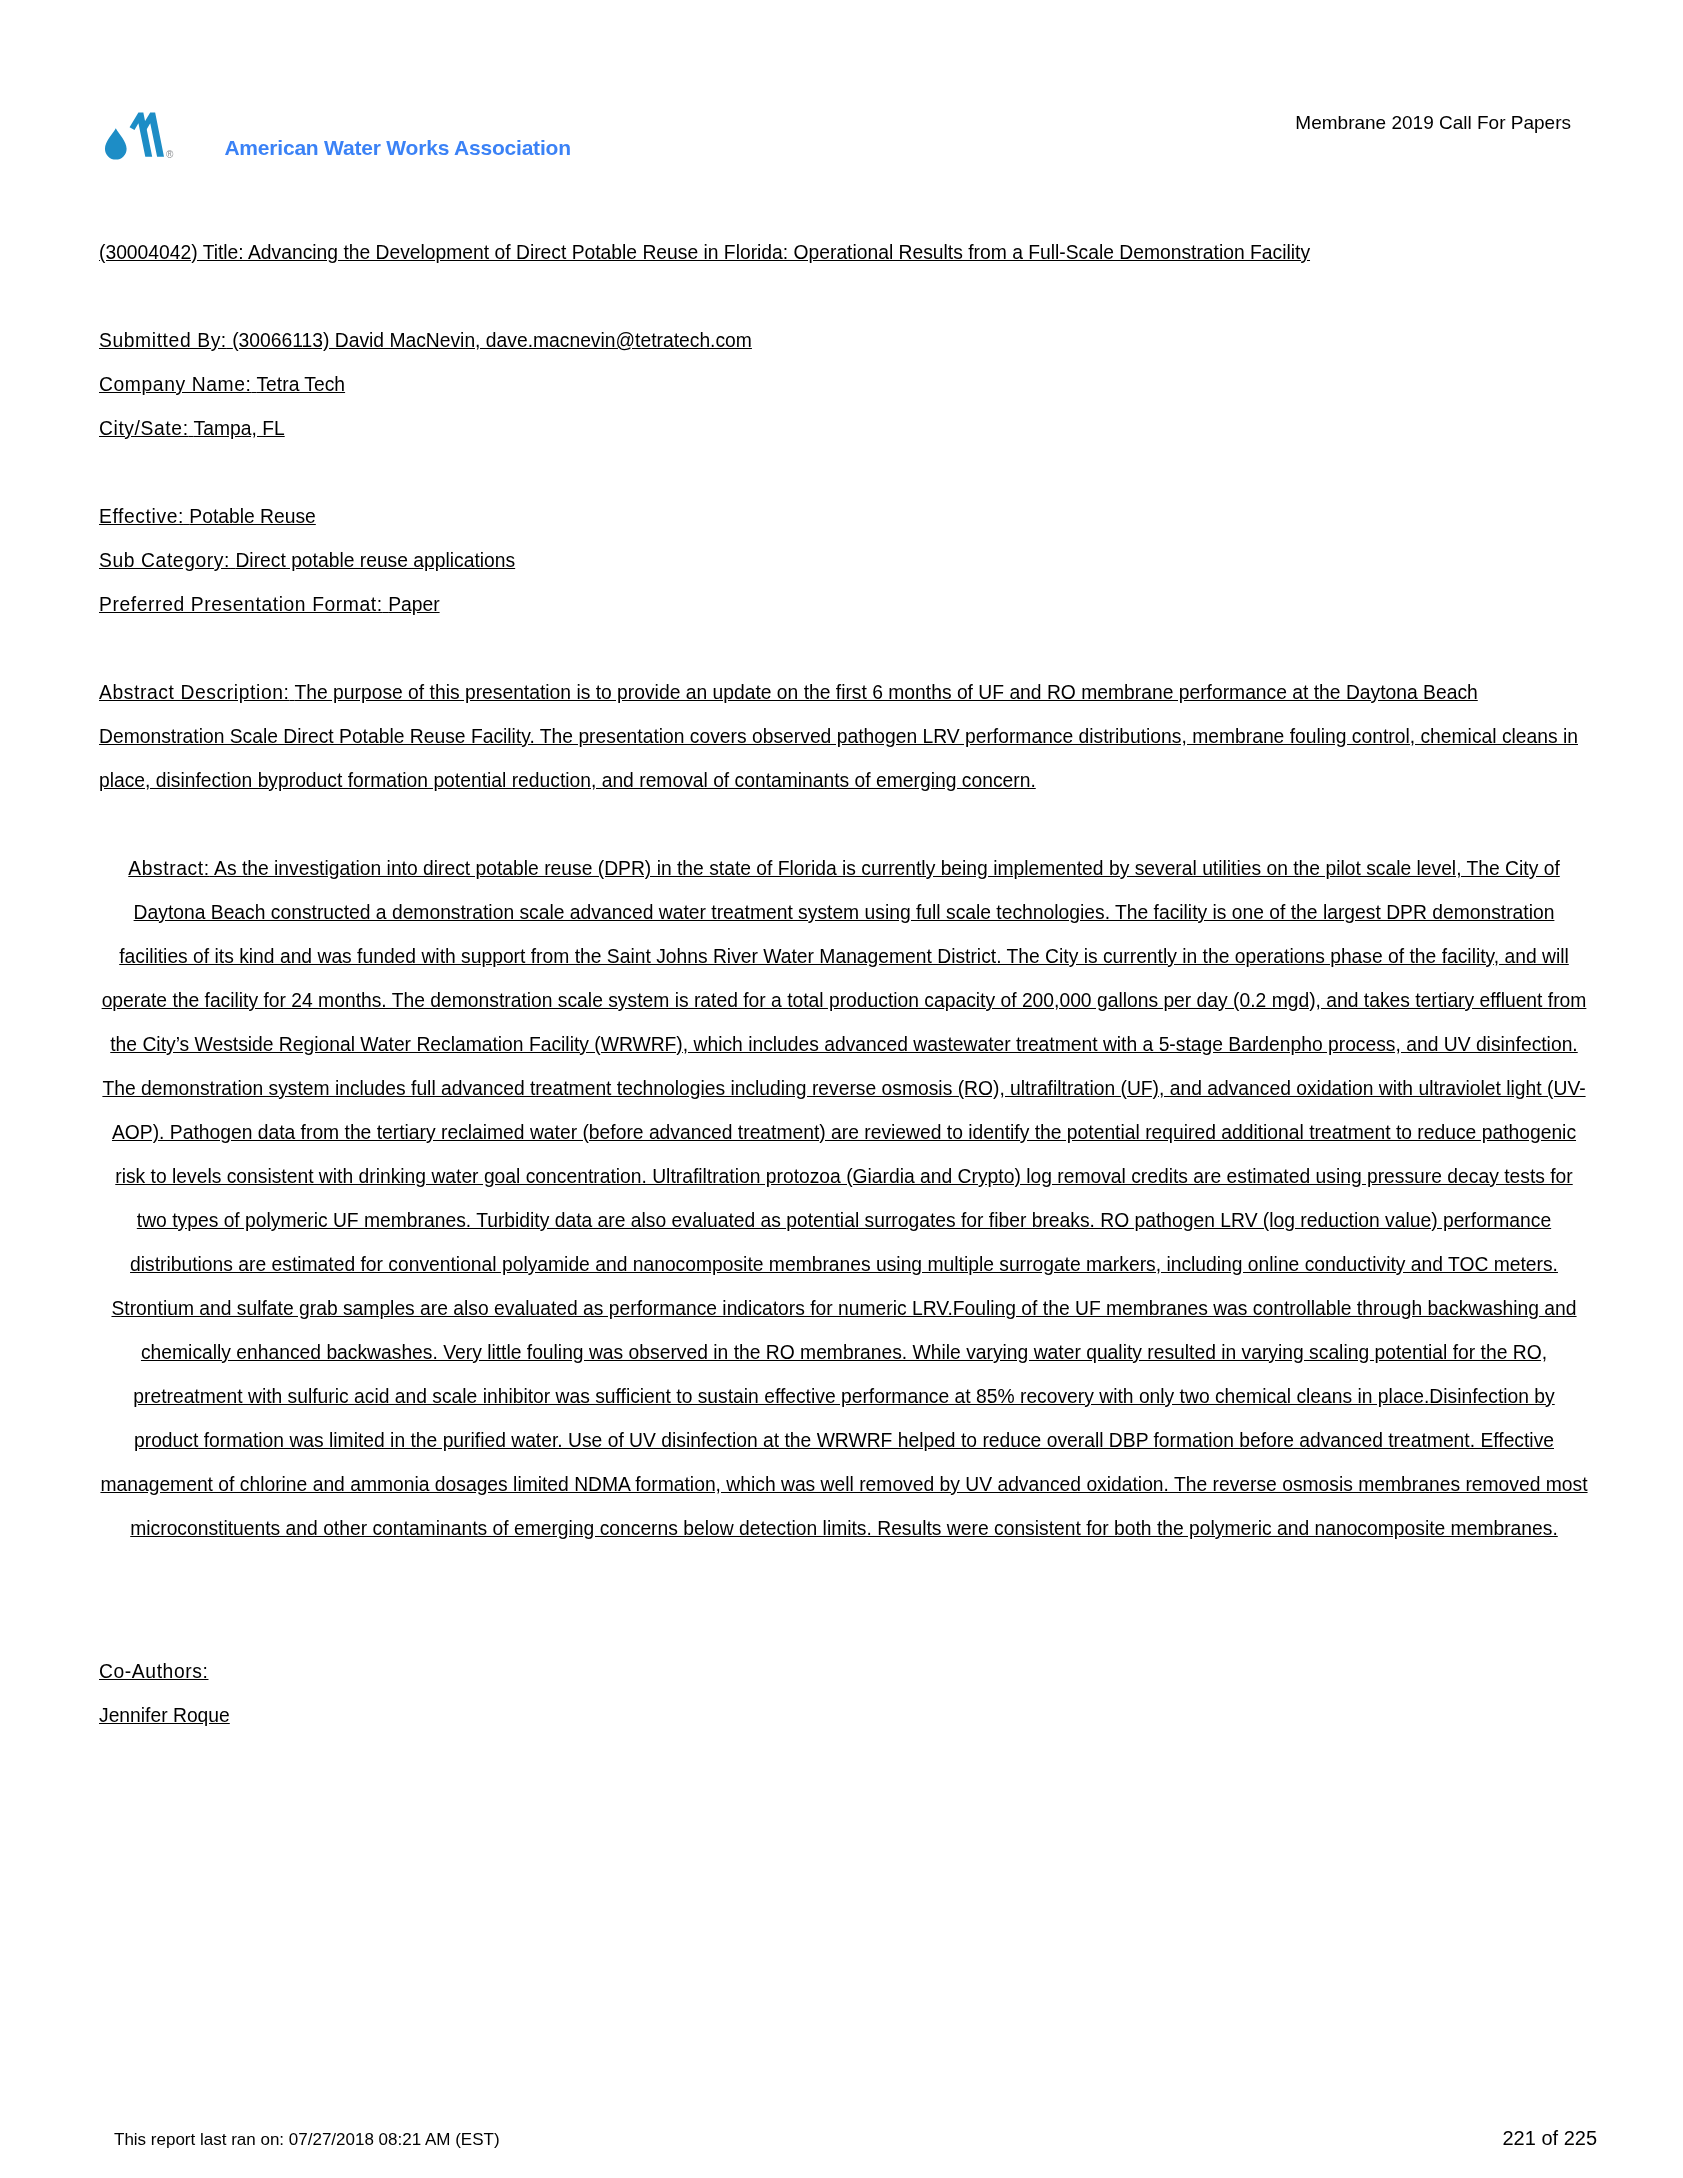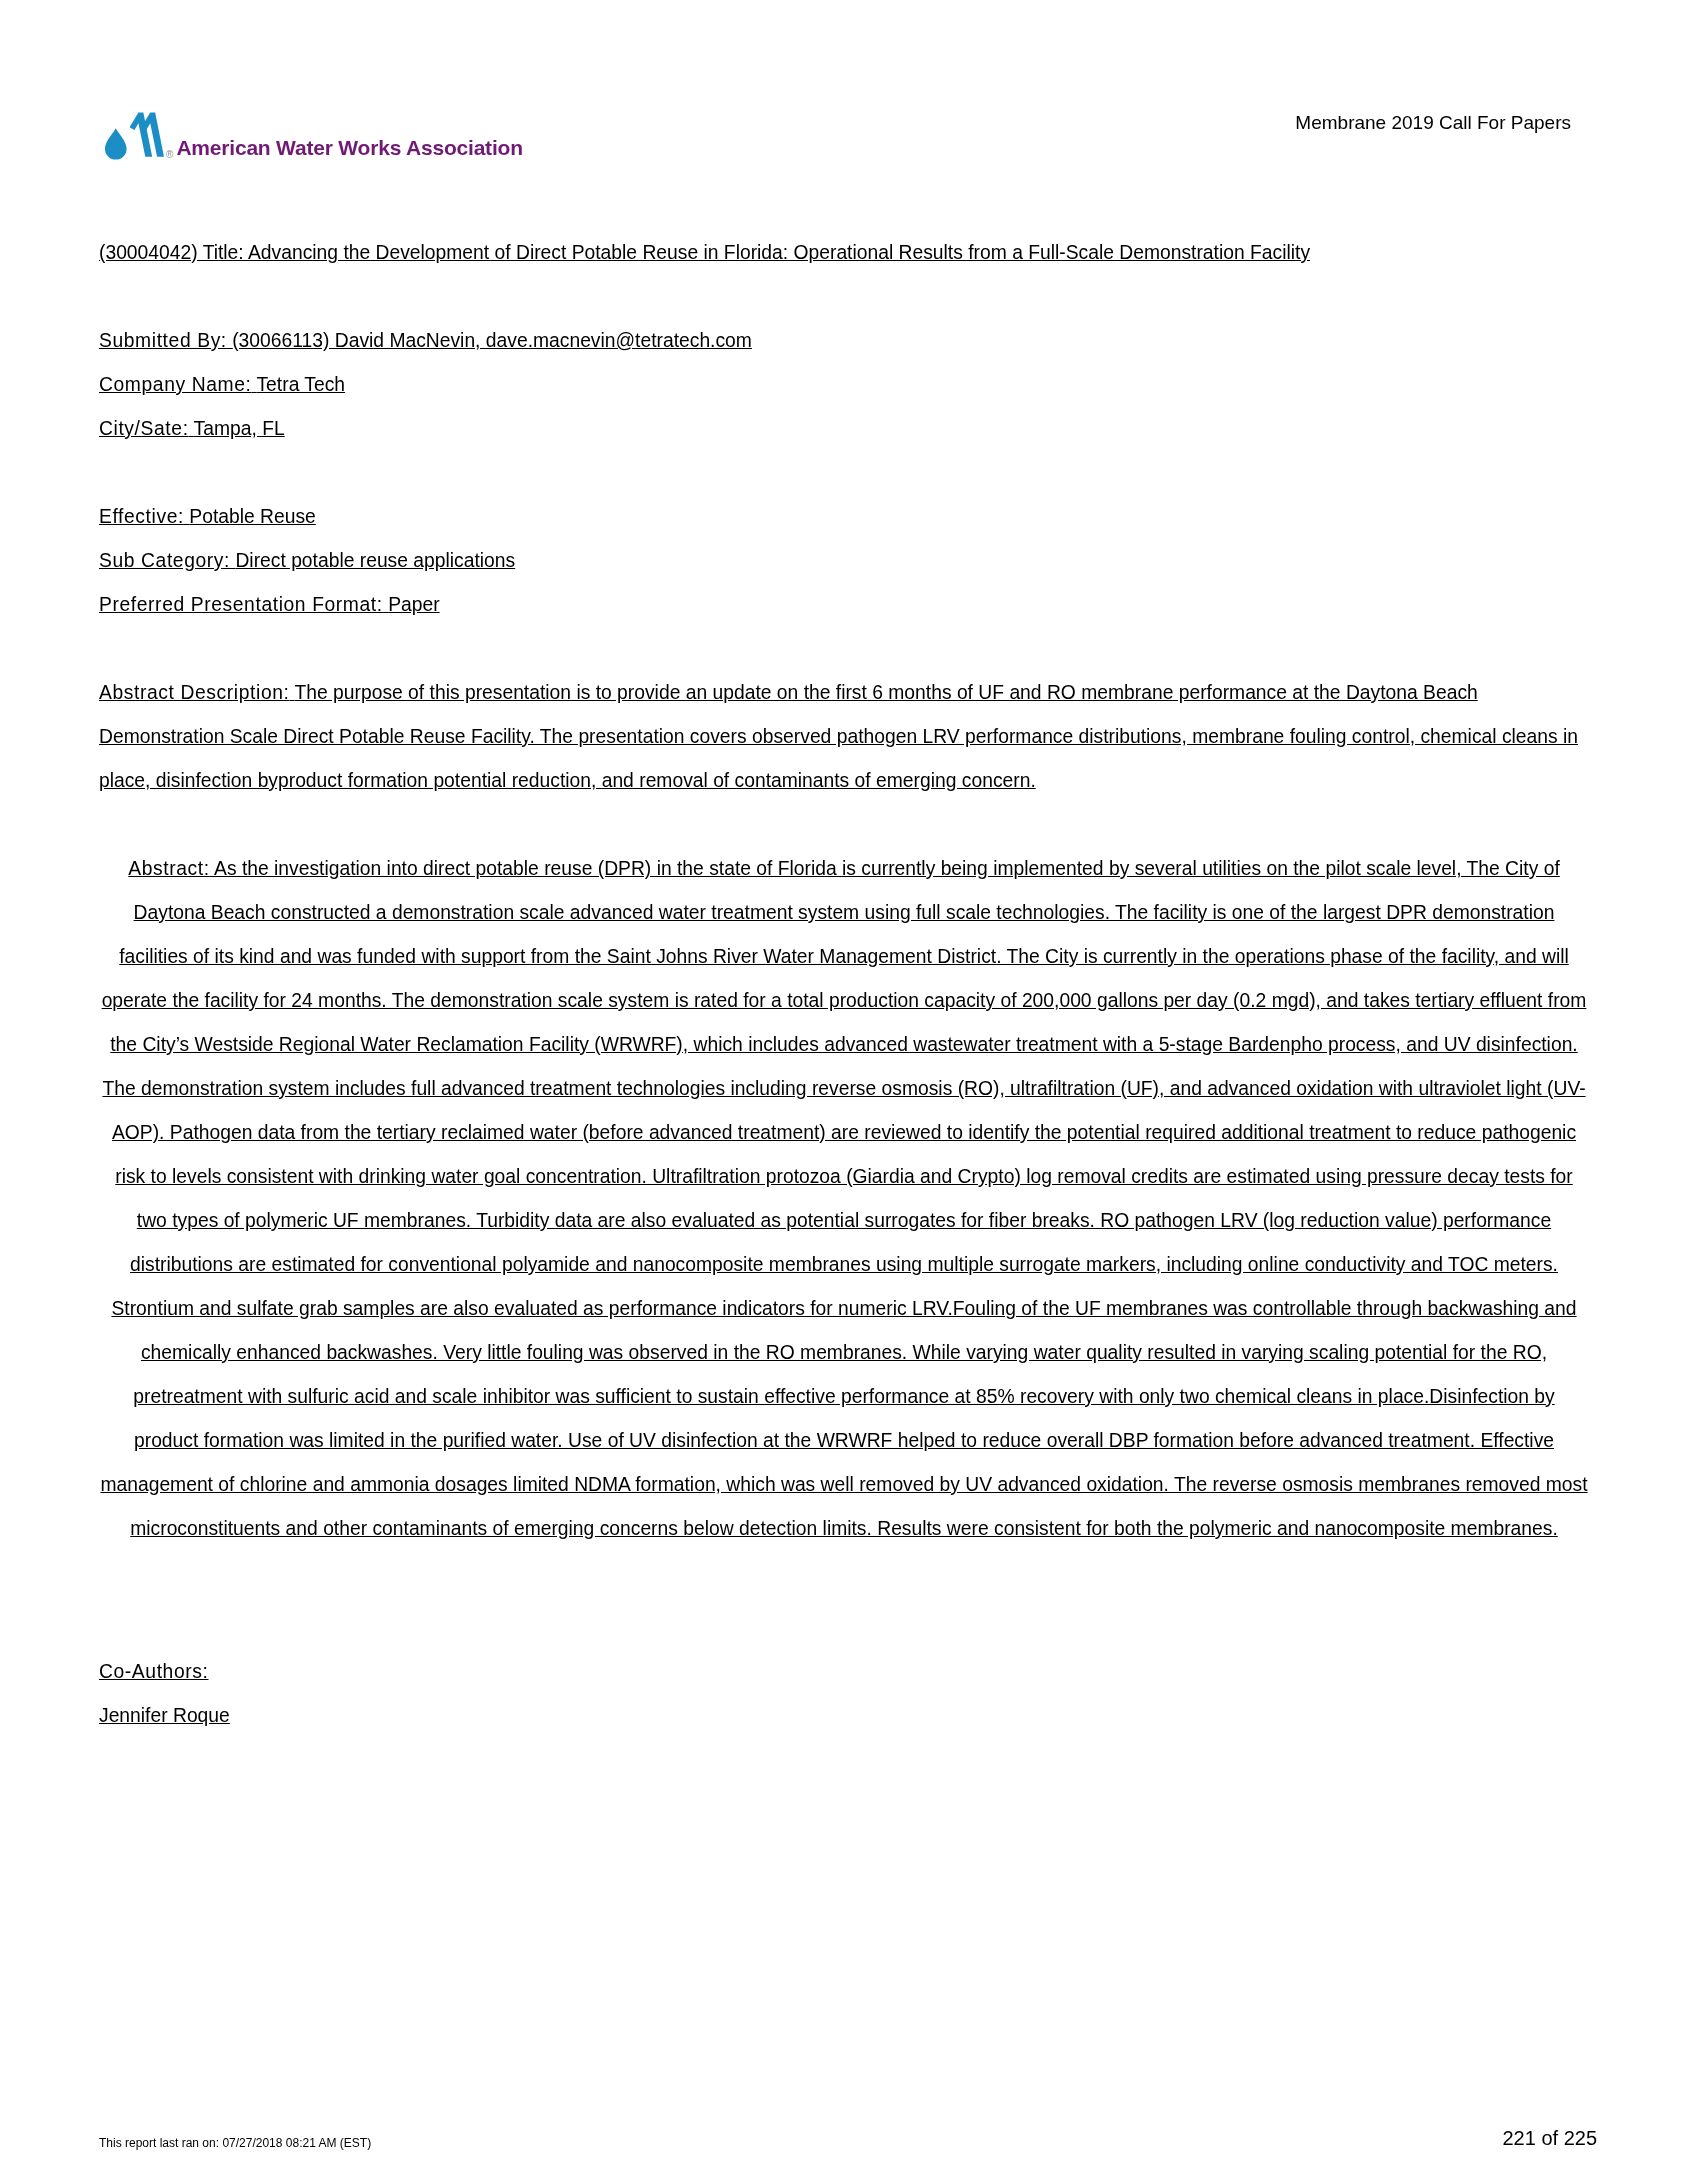--- a/index.html
+++ b/index.html
@@ -30,24 +30,25 @@
   .logo .reg {
     font-size: 10px;
     color: #8a8d90;
     align-self: flex-end;
     margin: 0 1px 1px 0;
   }
   .logo .brand-text {
     font-size: 21px;
     font-weight: 700;
     letter-spacing: -0.2px;
-    color: #701a75;
+    color: #3b82f6;
     line-height: 1;
     padding-bottom: 3px;
     white-space: nowrap;
+    margin-left: 48px;
   }
   .report-title {
     position: absolute;
     top: 111px;
     right: 112px;
     font-size: 19px;
     line-height: 24px;
     white-space: nowrap;
   }
 
@@ -62,23 +63,23 @@
     text-decoration: underline;
   }
   .content p { margin: 0; }
   .para-gap { margin-bottom: 44px !important; }
   .para-gap-lg { margin-bottom: 99px !important; text-align: center; }
   .label { letter-spacing: 0.6px; }
 
   
   .footer-left {
     position: absolute;
-    left: 99px;
+    left: 114px;
     bottom: 28px;
-    font-size: 12px;
+    font-size: 17px;
     white-space: nowrap;
   }
   .footer-right {
     position: absolute;
     right: 86px;
     bottom: 28px;
     font-size: 20px;
     white-space: nowrap;
   }
 </style>

